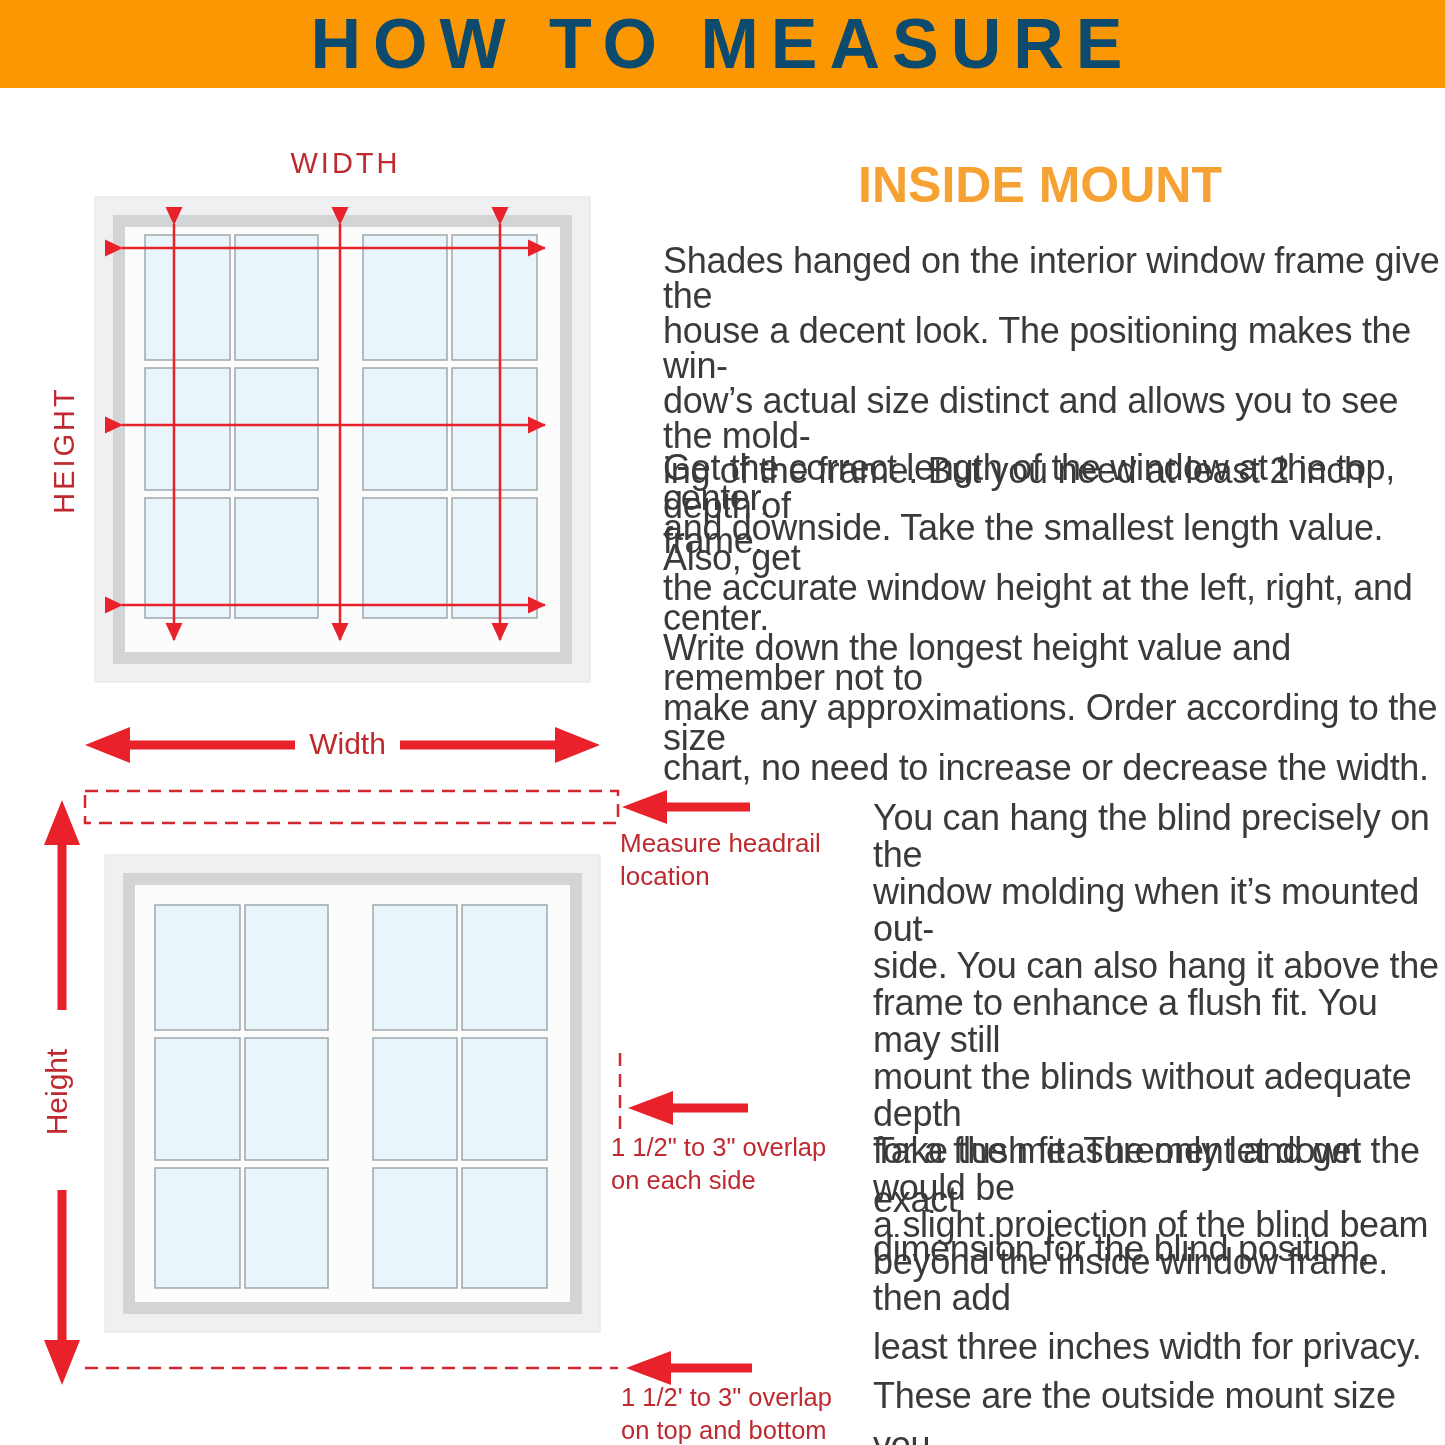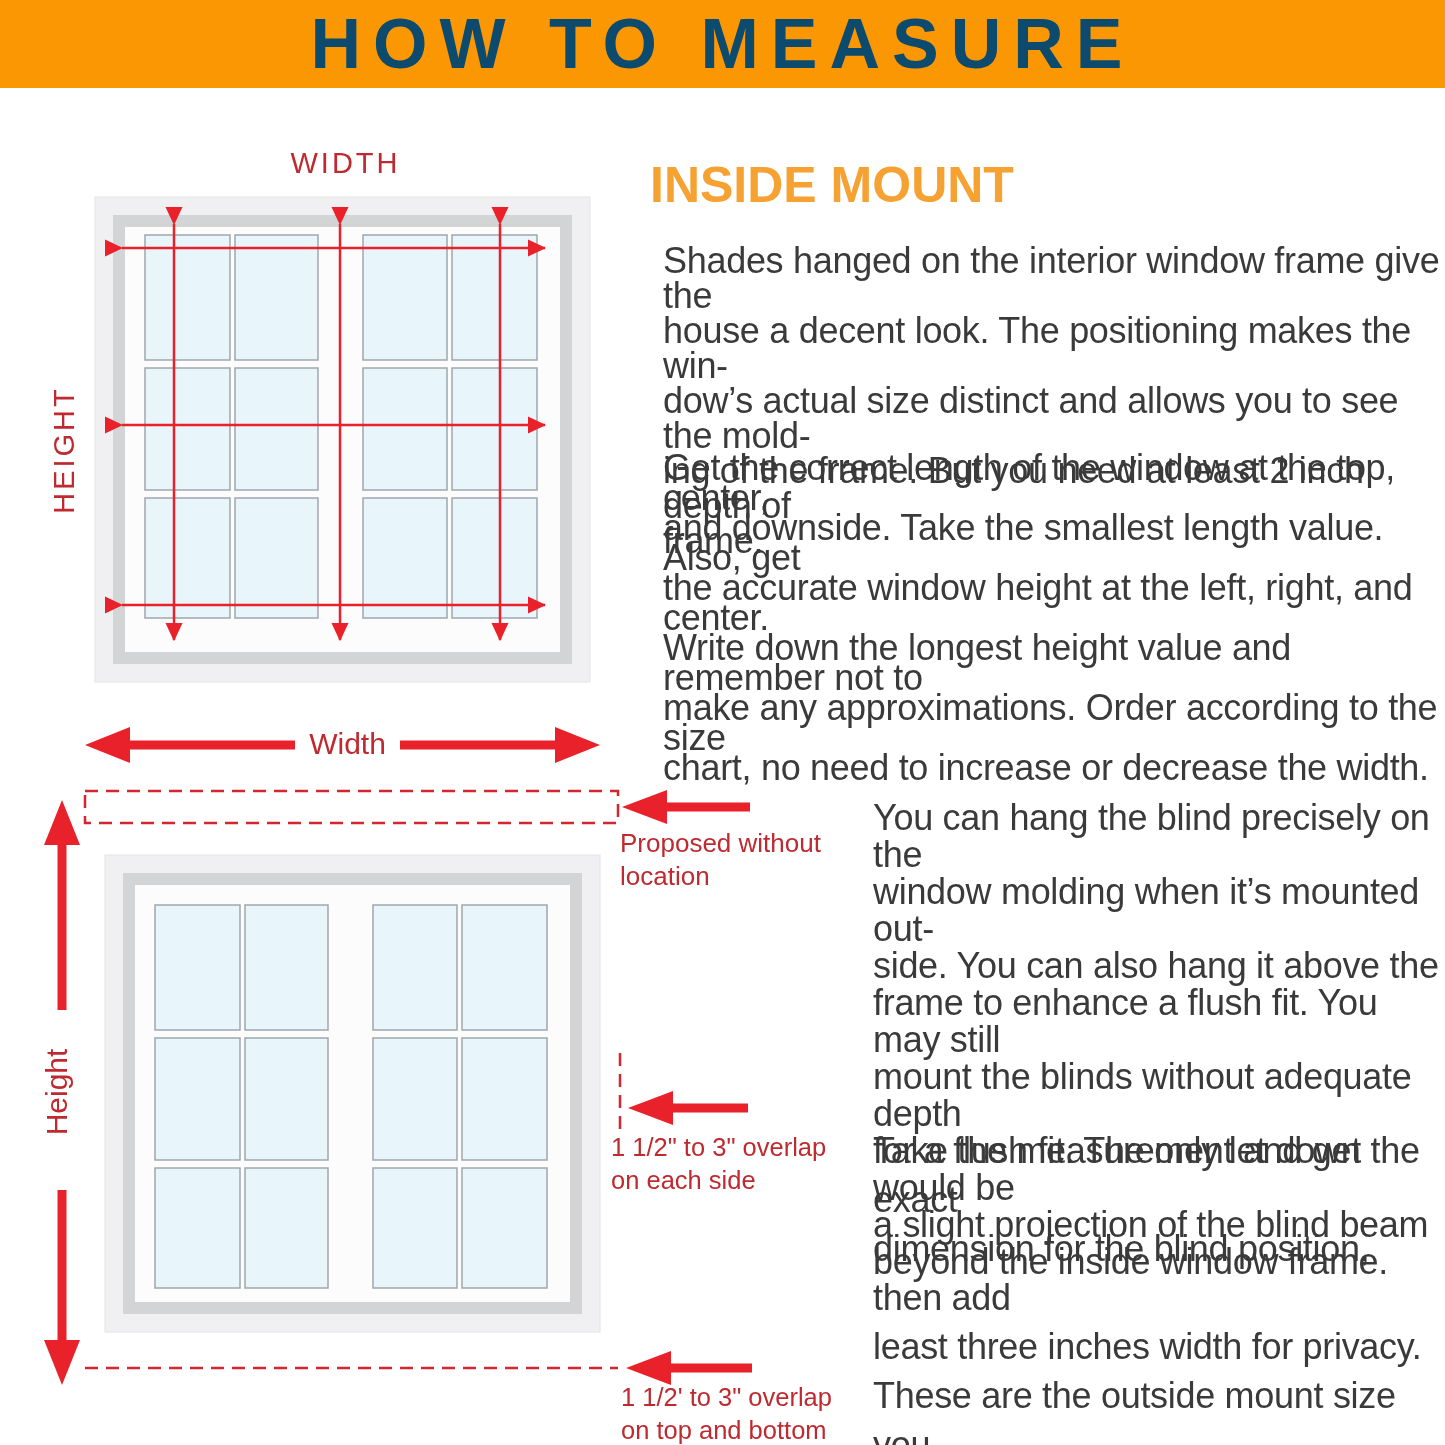--- a/index.html
+++ b/index.html
@@ -39,21 +39,21 @@
     font-size:29px;letter-spacing:3px;transform:rotate(-90deg);transform-origin:center;}
   .lbl-width-bot{left:290px;top:727px;width:115px;text-align:center;font-size:30px;}
   .lbl-height-bot{left:-27px;top:1074px;width:170px;height:36px;text-align:center;
     font-size:30px;transform:rotate(-90deg);transform-origin:center;}
   .lbl-headrail{left:620px;top:827px;width:230px;font-size:26px;line-height:33px;}
   .lbl-side-overlap{left:611px;top:1131px;width:240px;font-size:25.5px;line-height:33px;}
   .lbl-bottom-overlap{left:621px;top:1381px;width:250px;font-size:25.5px;line-height:33px;}
   
   .mount-heading{
     position:absolute;margin:0;color:var(--c-heading);
-    font-size:50px;font-weight:bold;white-space:nowrap;
+    font-size:50px;font-weight:bold;text-align:center;white-space:nowrap;
   }
   .inside-heading{left:650px;top:156px;width:780px;}
   .outside-heading{left:870px;top:720px;width:545px;}
   .body-text{
     position:absolute;margin:0;color:var(--c-body);font-size:36px;
     letter-spacing:-0.3px;white-space:pre-line;
   }
   .inside-p1{left:663px;top:243px;width:782px;line-height:35px;}
   .inside-p2{left:663px;top:453px;width:782px;line-height:30px;}
   .outside-p1{left:873px;top:799px;width:570px;line-height:37px;}
@@ -149,21 +149,21 @@
       <rect class="thick" x="671" y="393.5" width="77" height="9"></rect>
     </g>
     <line class="dash" x1="85" y1="658" x2="618" y2="658"></line>
     <g>
       <polygon class="thick" points="626,658 671,641 671,675"></polygon>
       <rect class="thick" x="669" y="653.5" width="83" height="9"></rect>
     </g>
   </svg>
   <div class="lbl lbl-width-bot">Width</div>
   <div class="lbl lbl-height-bot">Height</div>
-  <div class="lbl lbl-headrail">Proposed without
+  <div class="lbl lbl-headrail">Measure headrail
 location</div>
   <div class="lbl lbl-side-overlap">1 1/2" to 3" overlap
 on each side</div>
   <div class="lbl lbl-bottom-overlap">1 1/2' to 3" overlap
 on top and bottom</div>
 
   <h2 class="mount-heading inside-heading">INSIDE MOUNT</h2>
   <p class="body-text inside-p1">Shades hanged on the interior window frame give the
 house a decent look. The positioning makes the win-
 dow’s actual size distinct and allows you to see the mold-

